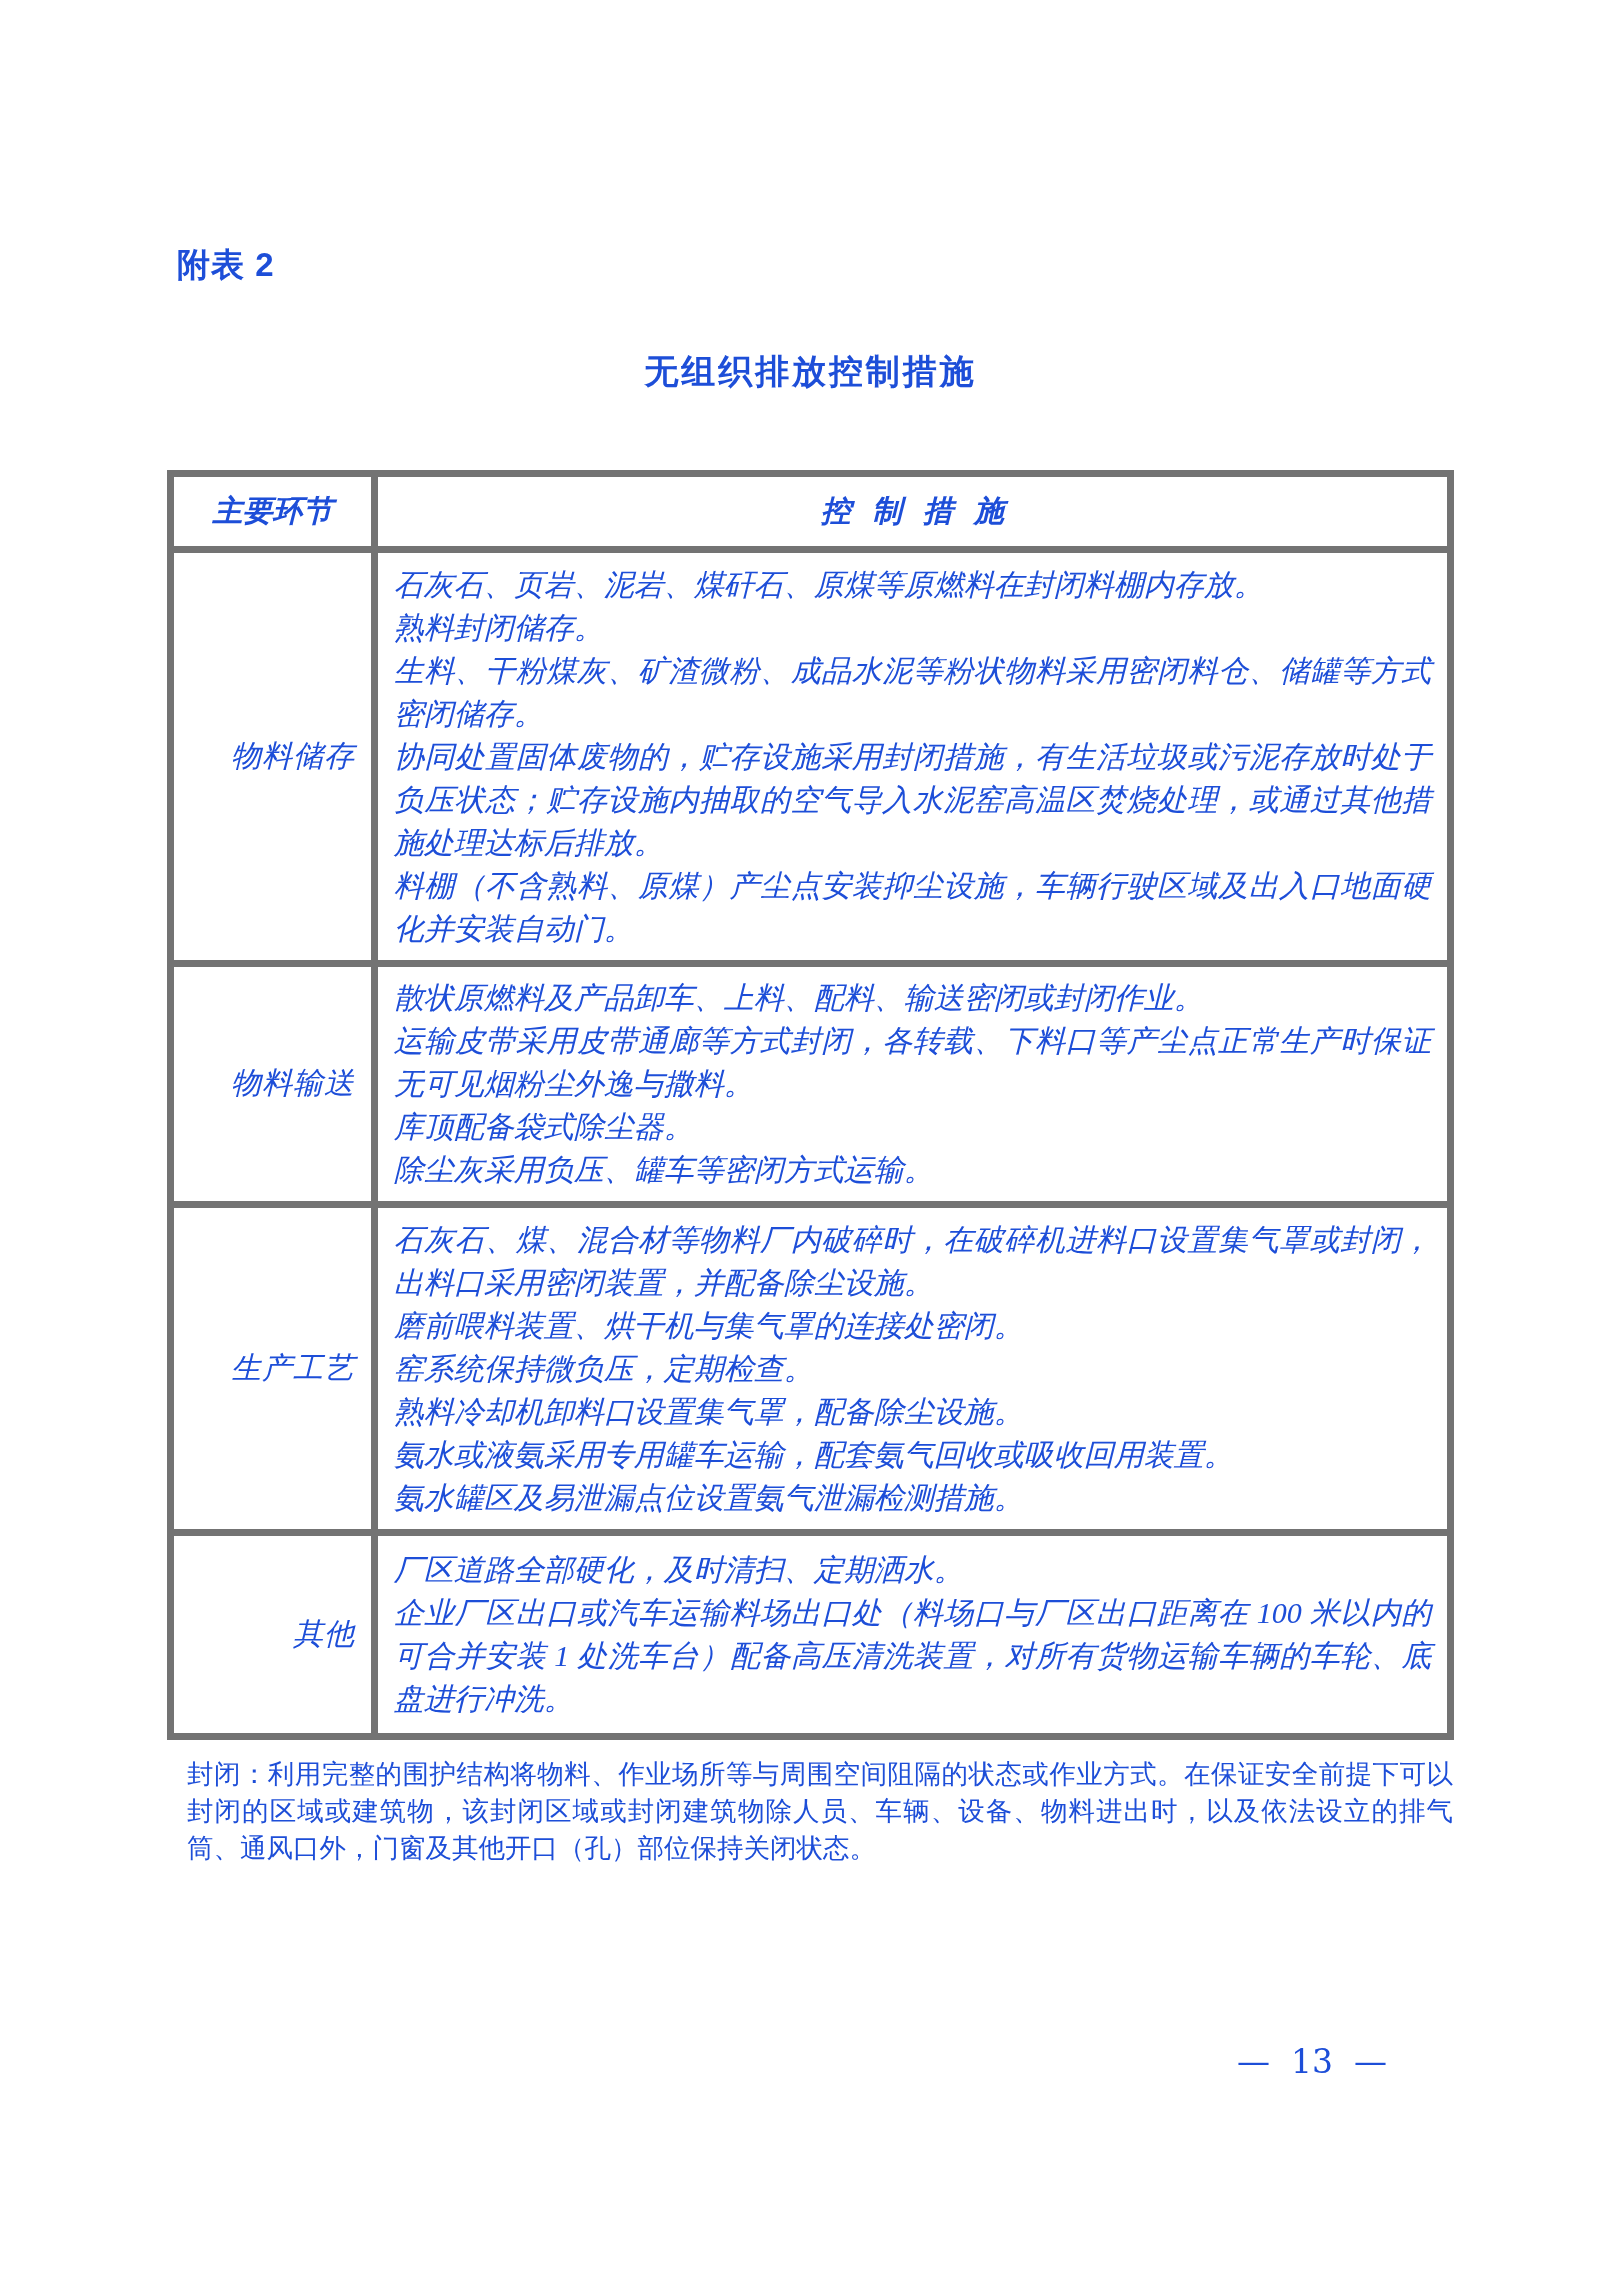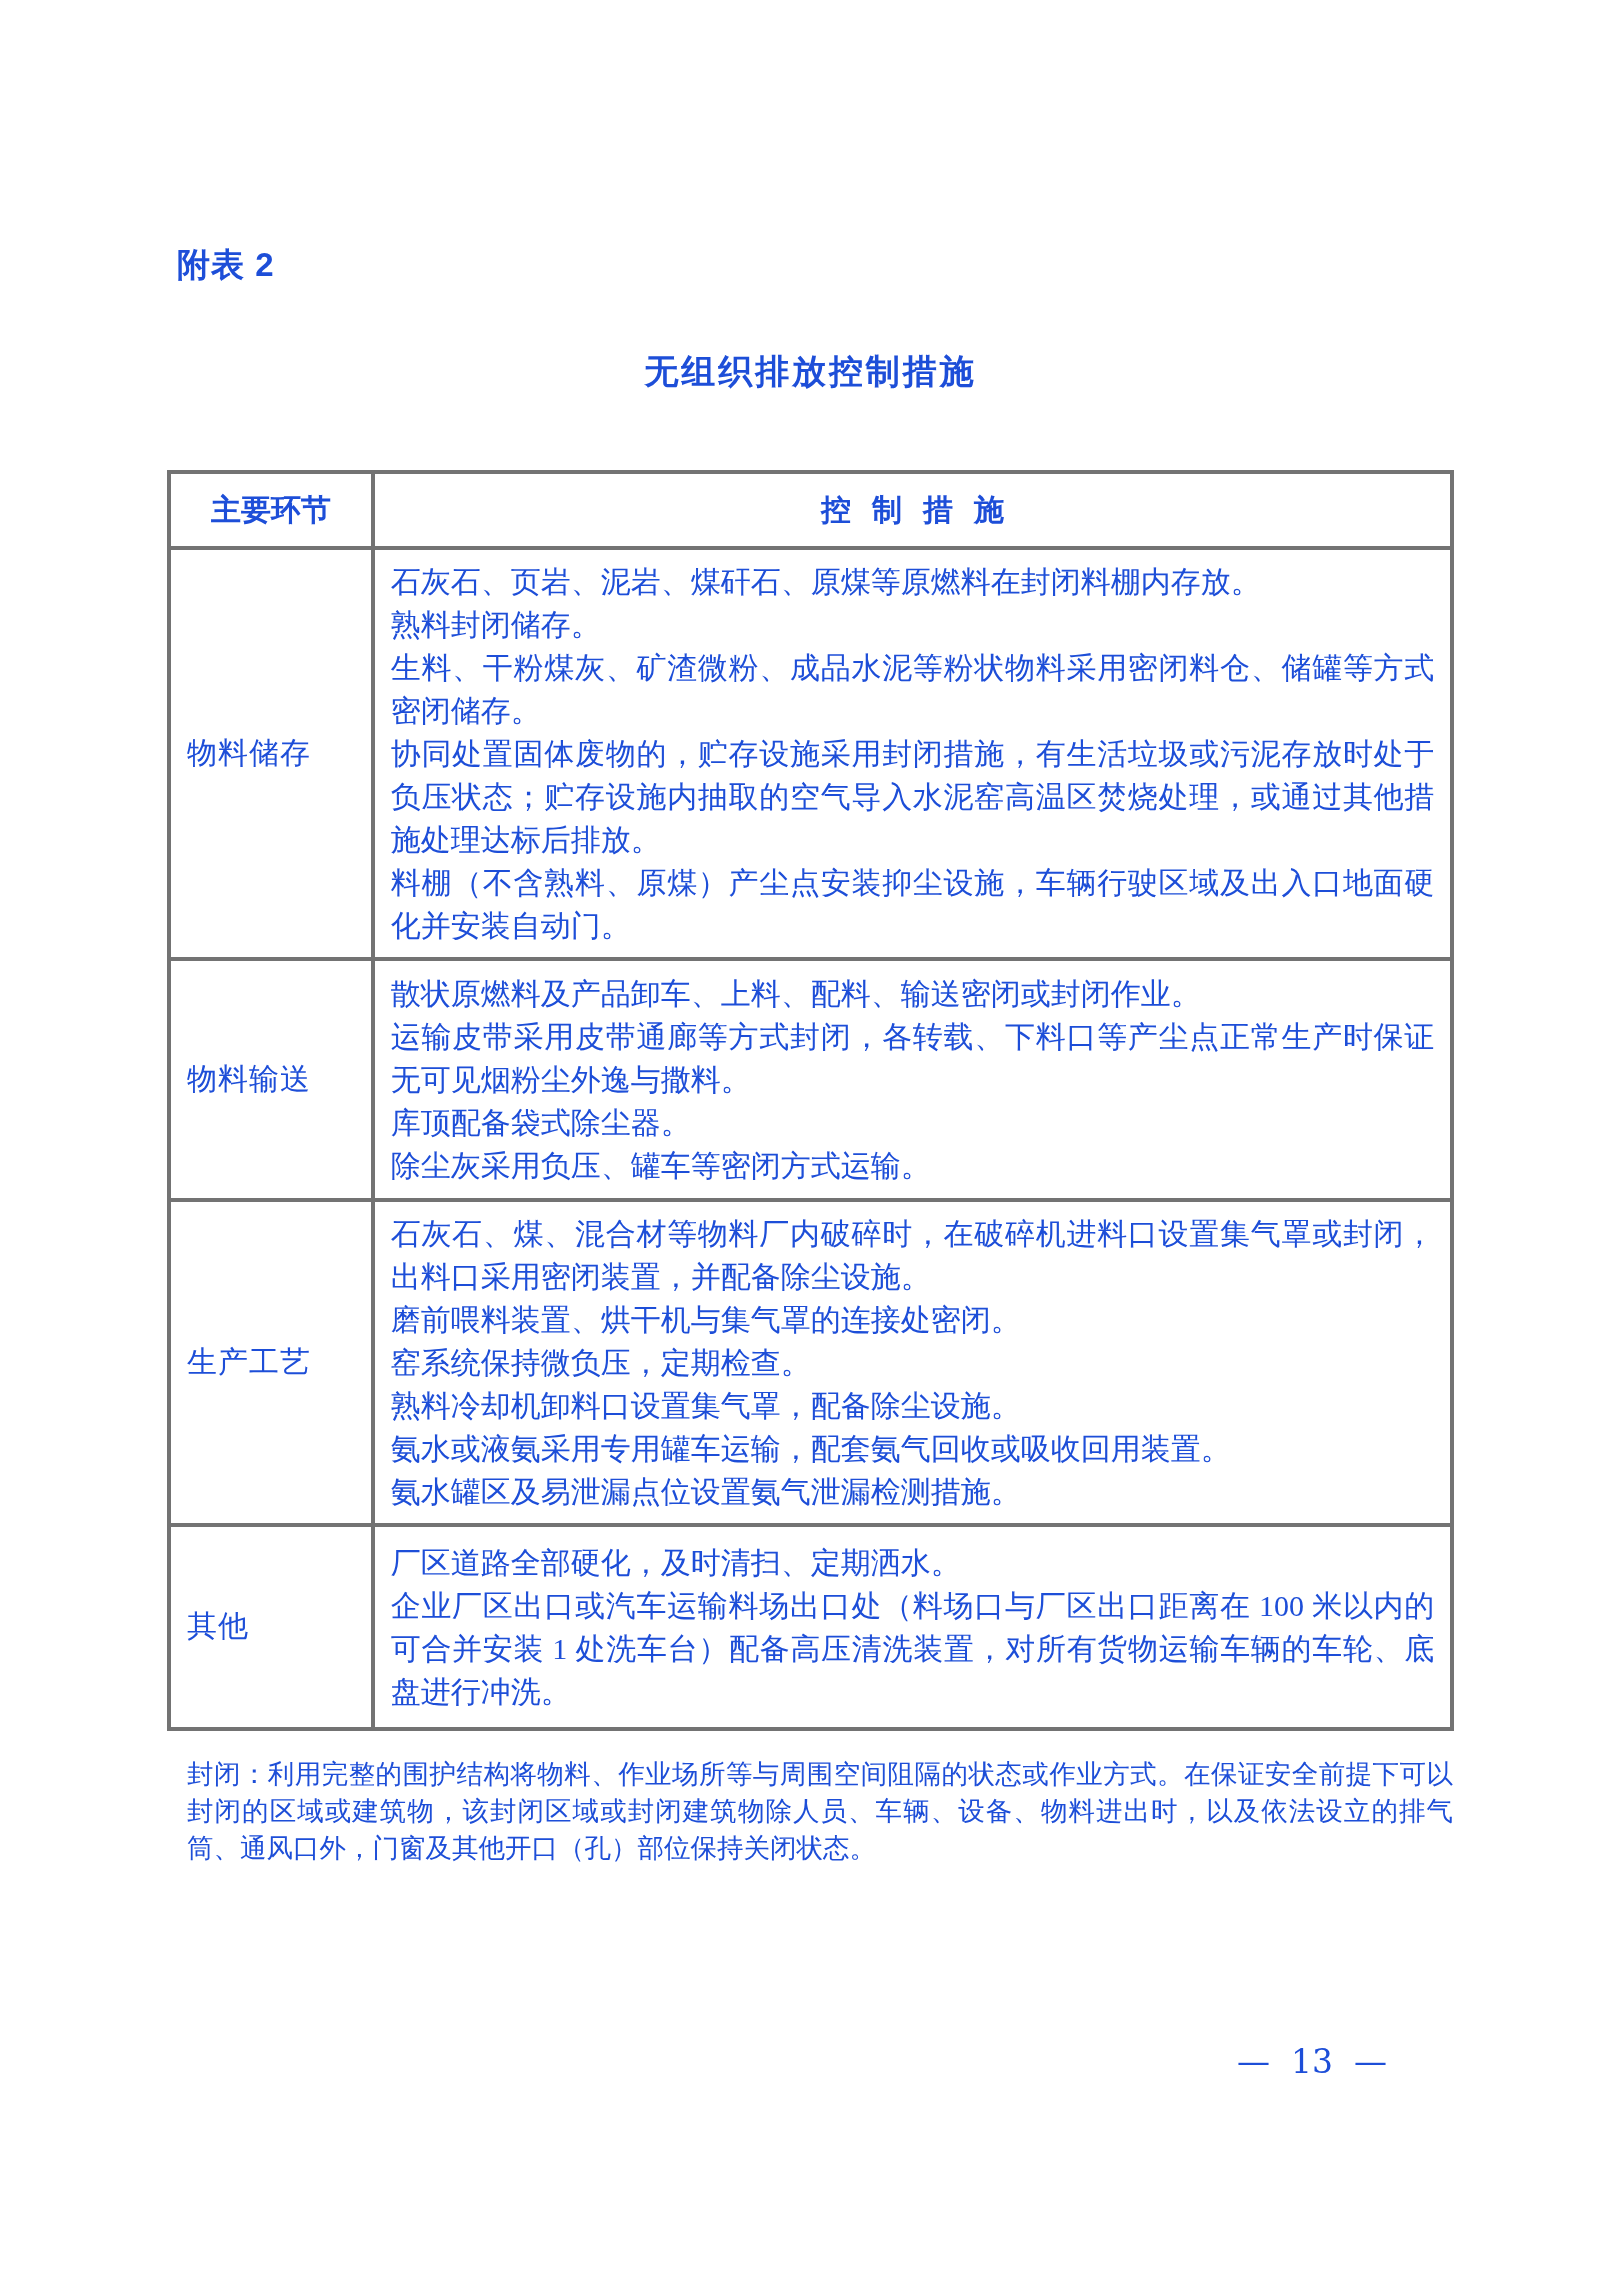--- a/index.html
+++ b/index.html
@@ -44,38 +44,39 @@
     left: 167px;
     top: 470px;
     width: 1287px;
     border-collapse: collapse;
     table-layout: fixed;
     border: 2.9px solid #000;
   }
   table.measures-table col.c-stage { width: 204px; }
   table.measures-table th,
   table.measures-table td {
-    border: 4px solid #737373;
+    border: 7px solid #737373;
     vertical-align: middle;
     box-sizing: border-box;
+    font-style: italic;
   }
   th.col-stage, th.col-measures {
     height: 76px;
     font-family: "Liberation Sans", sans-serif;
     font-weight: bold;
     font-size: 30px;
     text-align: center;
     padding: 0;
   }
   th.col-measures {
     letter-spacing: 0.7em;
     padding-left: 0.7em;
   }
   td.stage-cell {
-    text-align: left;
+    text-align: right;
     font-size: 30px;
     letter-spacing: 1px;
     padding: 16px;
     border-radius: 12px;
   }
   td.measures-cell {
     padding: 9.8px 15.7px 9.8px 15.7px;
     font-size: 30px;
     line-height: 43px;
     text-align: justify;

